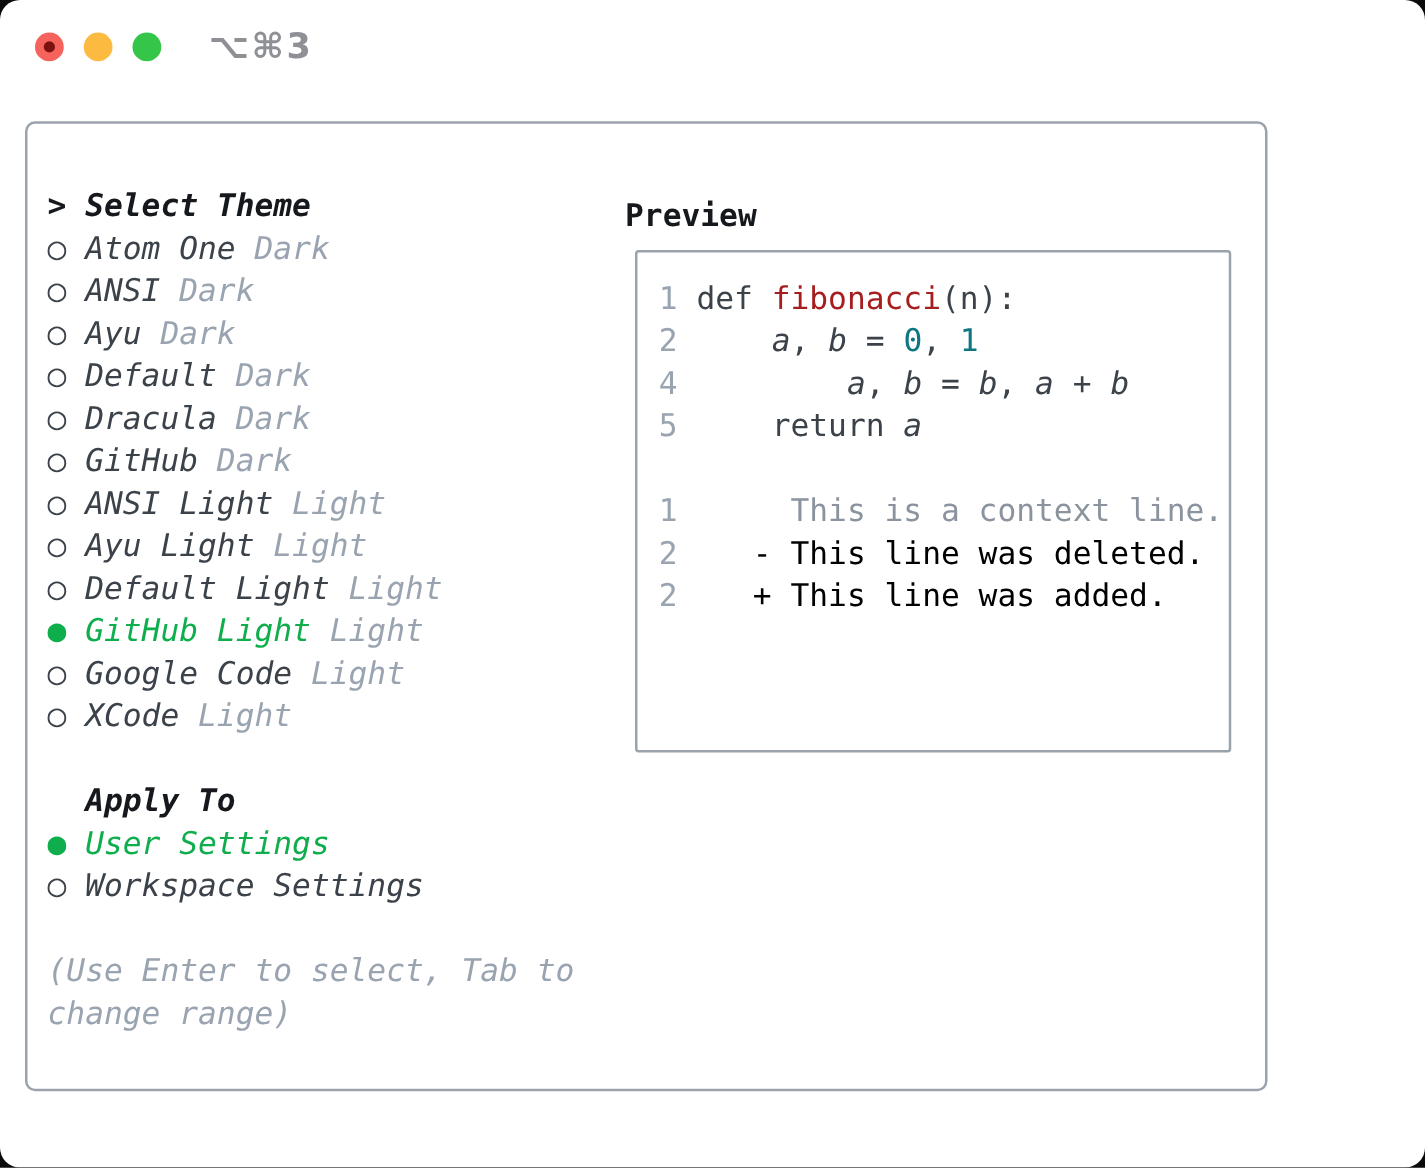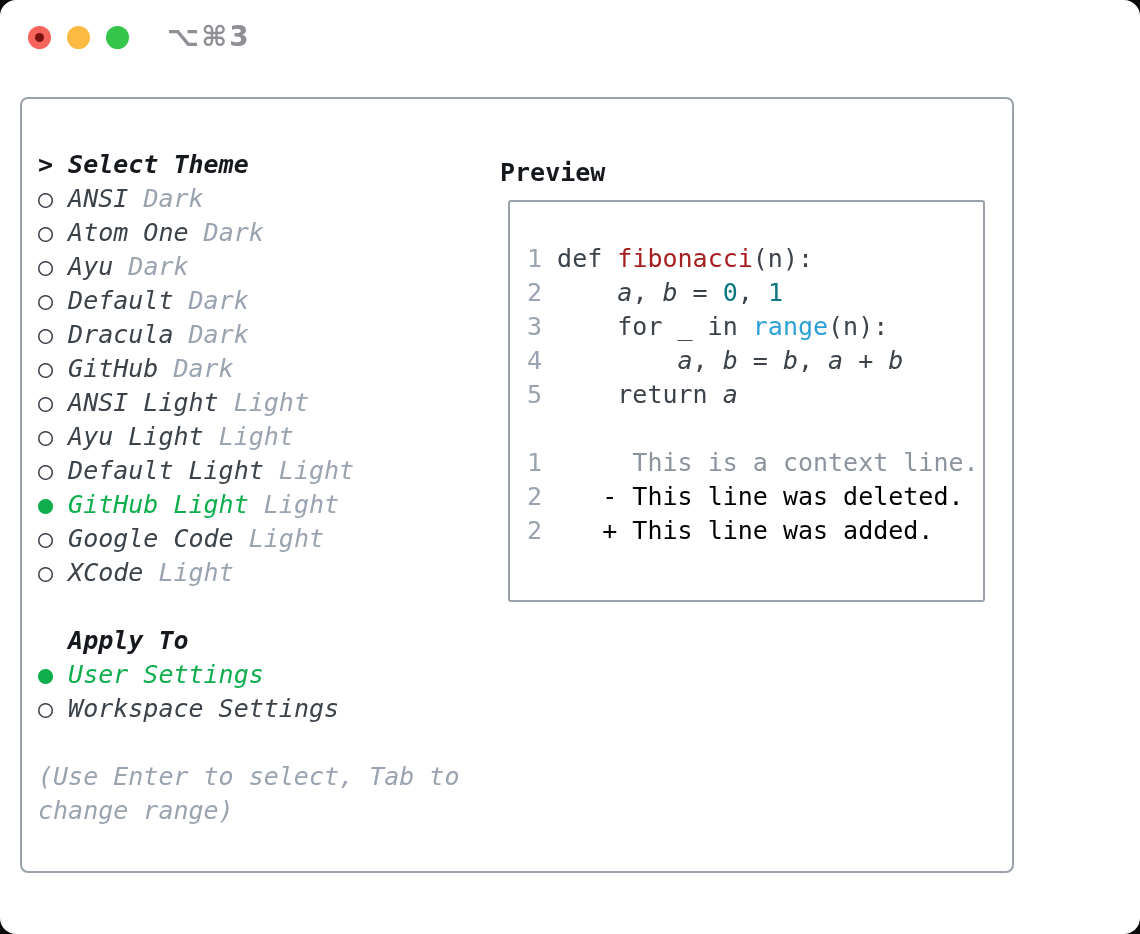--- a/index.html
+++ b/index.html
@@ -40,21 +40,21 @@
   .c-dark  { color: #3b4249; }
   .c-light { color: #9aa4b1; }
   .c-green { color: #0fae4d; }
   
   .preview-title { position: absolute; left: 478px; top: 57px; }
   .preview-box {
     position: absolute; left: 486px; top: 101px;
     width: 477px; height: 402px;
     border: 2px solid #9aa2ac; border-radius: 3px;
     box-sizing: border-box; background: #ffffff;
-    padding: 40px 0 0 17px;
+    padding: 20px 0 0 17px;
   }
   .tok-num  { color: #9aa4b1; }
   .tok-pln  { color: #3b4249; }
   .tok-fn   { color: #a61e1e; }
   .tok-lit  { color: #0d7680; }
   .tok-call { color: #2d9fd8; }
   .tok-var  { color: #3b4249; font-style: italic; }
   .tok-ctx  { color: #8b949e; }
   .tok-del  { color: #000000; }
   .tok-add  { color: #000000; }
@@ -69,22 +69,22 @@
     <div class="tl tl-minimize"></div>
     <div class="tl tl-zoom"></div>
     <div class="shortcut">⌥⌘3</div>
   </div>
 
   <div class="panel">
 
     <div class="menu">
       <div class="row"><span class="c-black">&gt; </span><span class="c-black">Select Theme</span></div>
 
+      <div class="row"><span class="c-dark">○ </span><span class="c-dark">Atom One </span><span class="c-light">Dark</span></div>
       <div class="row"><span class="c-dark">○ </span><span class="c-dark">ANSI </span><span class="c-light">Dark</span></div>
-      <div class="row"><span class="c-dark">○ </span><span class="c-dark">Atom One </span><span class="c-light">Dark</span></div>
       <div class="row"><span class="c-dark">○ </span><span class="c-dark">Ayu </span><span class="c-light">Dark</span></div>
       <div class="row"><span class="c-dark">○ </span><span class="c-dark">Default </span><span class="c-light">Dark</span></div>
       <div class="row"><span class="c-dark">○ </span><span class="c-dark">Dracula </span><span class="c-light">Dark</span></div>
       <div class="row"><span class="c-dark">○ </span><span class="c-dark">GitHub </span><span class="c-light">Dark</span></div>
       <div class="row"><span class="c-dark">○ </span><span class="c-dark">ANSI Light </span><span class="c-light">Light</span></div>
       <div class="row"><span class="c-dark">○ </span><span class="c-dark">Ayu Light </span><span class="c-light">Light</span></div>
       <div class="row"><span class="c-dark">○ </span><span class="c-dark">Default Light </span><span class="c-light">Light</span></div>
       <div class="row"><span class="c-green">● </span><span class="c-green">GitHub Light </span><span class="c-light">Light</span></div>
       <div class="row"><span class="c-dark">○ </span><span class="c-dark">Google Code </span><span class="c-light">Light</span></div>
       <div class="row"><span class="c-dark">○ </span><span class="c-dark">XCode </span><span class="c-light">Light</span></div>
@@ -99,21 +99,20 @@
 
       <div class="row c-light">(Use Enter to select, Tab to</div>
       <div class="row c-light">change range)</div>
     </div>
 
     <div class="preview-title row"><span class="c-black">Preview</span></div>
 
     <div class="preview-box">
       <div class="row"><span class="tok-num">1 </span><span class="tok-pln">def </span><span class="tok-fn">fibonacci</span><span class="tok-pln">(n):</span></div>
       <div class="row"><span class="tok-num">2 </span><span class="tok-pln">    </span><span class="tok-var">a</span><span class="tok-pln">, </span><span class="tok-var">b</span><span class="tok-pln"> = </span><span class="tok-lit">0</span><span class="tok-pln">, </span><span class="tok-lit">1</span></div>
-      <div class="row"><span class="tok-num">3 </span><span class="tok-pln">    for _ in </span><span class="tok-call">range</span><span class="tok-pln">(n):</span></div>
       <div class="row"><span class="tok-num">4 </span><span class="tok-pln">        </span><span class="tok-var">a</span><span class="tok-pln">, </span><span class="tok-var">b</span><span class="tok-pln"> = </span><span class="tok-var">b</span><span class="tok-pln">, </span><span class="tok-var">a</span><span class="tok-pln"> + </span><span class="tok-var">b</span></div>
       <div class="row"><span class="tok-num">5 </span><span class="tok-pln">    return </span><span class="tok-var">a</span></div>
       <div class="row"></div>
       <div class="row"><span class="tok-num">1</span><span class="tok-ctx">      This is a context line.</span></div>
       <div class="row"><span class="tok-num">2</span><span class="tok-del">    - This line was deleted.</span></div>
       <div class="row"><span class="tok-num">2</span><span class="tok-add">    + This line was added.</span></div>
     </div>
 
   </div>
 </div>

